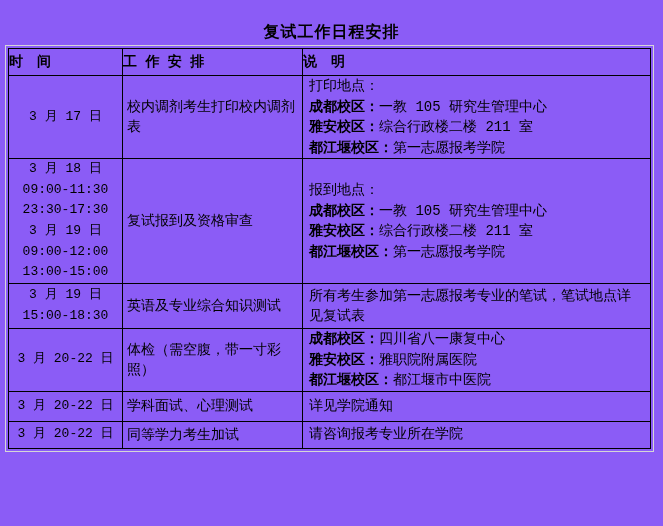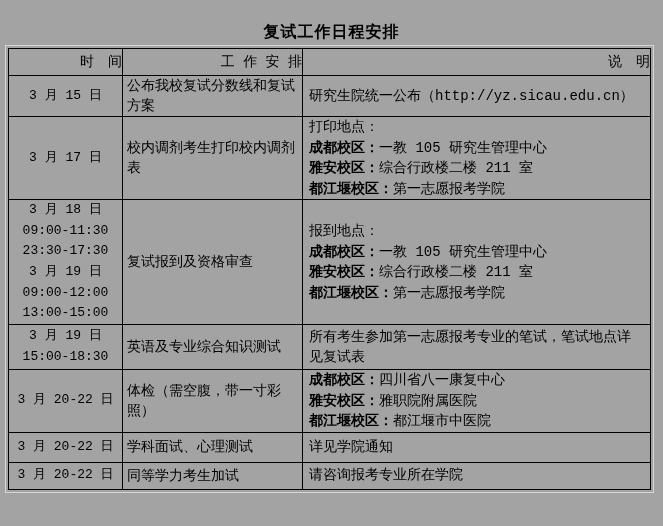--- a/index.html
+++ b/index.html
@@ -1,20 +1,20 @@
 <!DOCTYPE html>
 <html><head>
 <meta charset="utf-8">
 <style>
   html, body { margin: 0; padding: 0; background: #ffffff; }
   .page {
     position: relative;
     width: 663px;
     height: 526px;
-    background: #a3a3a3;
+    background: #8b5cf6;
     color: #000000;
     font-family: "Liberation Mono", "DejaVu Sans Mono", monospace;
     overflow: hidden;
   }
   .doc-title {
     position: absolute;
     top: 22px;
     left: 0;
     width: 663px;
     text-align: center;
@@ -33,22 +33,22 @@
     outline-offset: 2px;
   }
   .schedule th, .schedule td {
     border: 1px solid #000000;
     vertical-align: middle;
     padding: 0;
     overflow: hidden;
   }
   .schedule th {
     font-size: 14px;
-    font-weight: normal;
-    text-align: right;
+    font-weight: bold;
+    text-align: left;
     height: 26px;
   }
   td.c-time {
     text-align: center;
     font-size: 13px;
     padding: 0 2px;
   }
   td.c-task {
     font-size: 14px;
     text-align: left;
@@ -86,29 +86,20 @@
       <col style="width:180px">
       <col style="width:348px">
     </colgroup>
     <tbody>
         <tr>
       <th>时　间</th>
       <th>工 作 安 排</th>
       <th>说　明</th>
     </tr>
 
-    <tr class="rh40">
-      <td class="c-time">
-        <div class="tline">3 月 15 日</div>
-      </td>
-      <td class="c-task">公布我校复试分数线和复试方案</td>
-      <td class="c-desc">
-        <div class="line"><span>研究生院统一公布（http://yz.sicau.edu.cn）</span></div>
-      </td>
-    </tr>
 
     <tr class="rh82">
       <td class="c-time">
         <div class="tline">3 月 17 日</div>
       </td>
       <td class="c-task">校内调剂考生打印校内调剂表</td>
       <td class="c-desc">
         <div class="line"><span>打印地点：</span></div>
         <div class="line"><span class="b">成都校区：</span><span>一教 105 研究生管理中心</span></div>
         <div class="line"><span class="b">雅安校区：</span><span>综合行政楼二楼 211 室</span></div>

